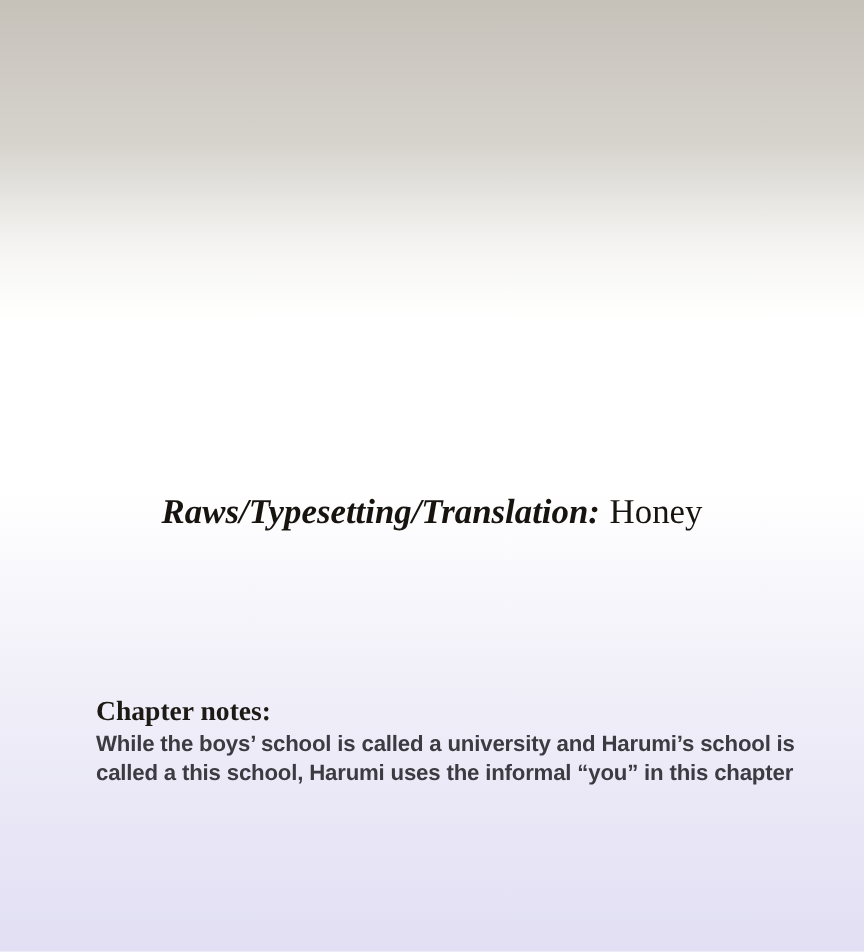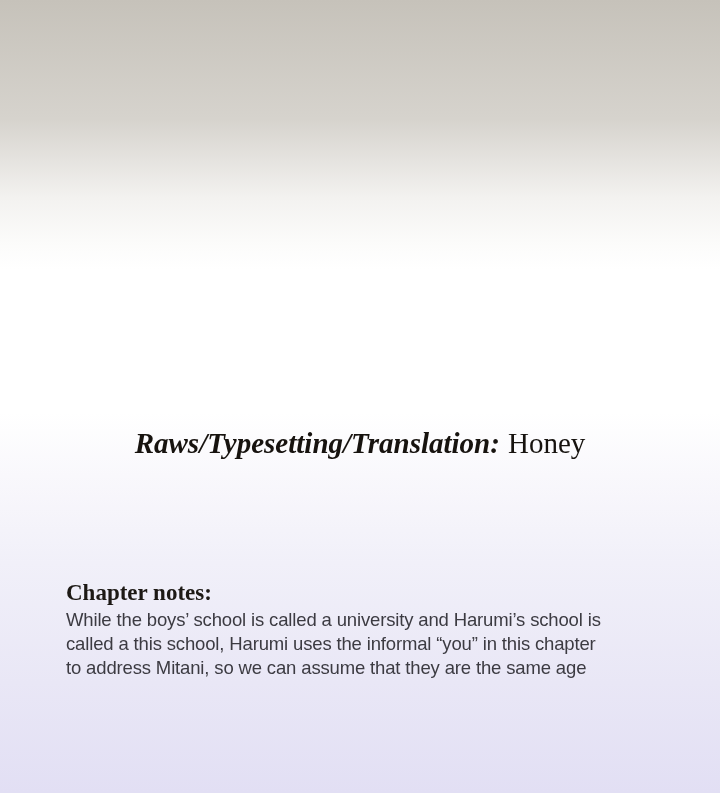--- a/index.html
+++ b/index.html
@@ -21,21 +21,21 @@
       #ffffff 34%,
       #ffffff 52%,
       #f9f8fc 60%,
       #f1f0f9 71%,
       #e9e7f6 86%,
       #e2dff4 100%
     );
   }
   .credits {
     position: absolute;
-    top: 425px;
+    top: 409px;
     left: 0;
     width: 720px;
     text-align: center;
     font-family: "Liberation Serif", "DejaVu Serif", serif;
     font-size: 29px;
     line-height: 37px;
     color: #17130f;
     white-space: nowrap;
   }
   .credits .role-label {
@@ -43,55 +43,55 @@
     font-weight: bold;
     margin-right: 0.28em;
   }
   .credits .person-name {
     font-style: normal;
     font-weight: normal;
   }
   .notes {
     position: absolute;
     top: 580px;
-    left: 66px;
+    left: 80px;
     width: 600px;
   }
   .notes-heading {
     font-family: "Liberation Serif", "DejaVu Serif", serif;
     font-weight: bold;
     font-size: 23px;
     line-height: 26px;
     color: #1d1915;
     margin-bottom: 2px;
   }
   .notes-body {
     font-family: "Liberation Sans", sans-serif;
     font-size: 18.5px;
     line-height: 24px;
     letter-spacing: -0.15px;
     color: #3c3b42;
   }
   .notes-line {
     white-space: nowrap;
+    font-weight: bold;
   }
 </style>
 </head>
 <body>
 
 <div class="page">
 
   <div class="credits">
     <div class="credits-line">
       <span class="role-label">Raws/Typesetting/Translation:</span><span class="person-name">Honey</span>
     </div>
   </div>
 
   <div class="notes">
     <div class="notes-heading">Chapter notes:</div>
     <div class="notes-body">
       <div class="notes-line">While the boys’ school is called a university and Harumi’s school is</div>
       <div class="notes-line">called a this school, Harumi uses the informal “you” in this chapter</div>
-      <div class="notes-line">to address Mitani, so we can assume that they are the same age</div>
     </div>
   </div>
 
 </div>
 
 </body></html>

